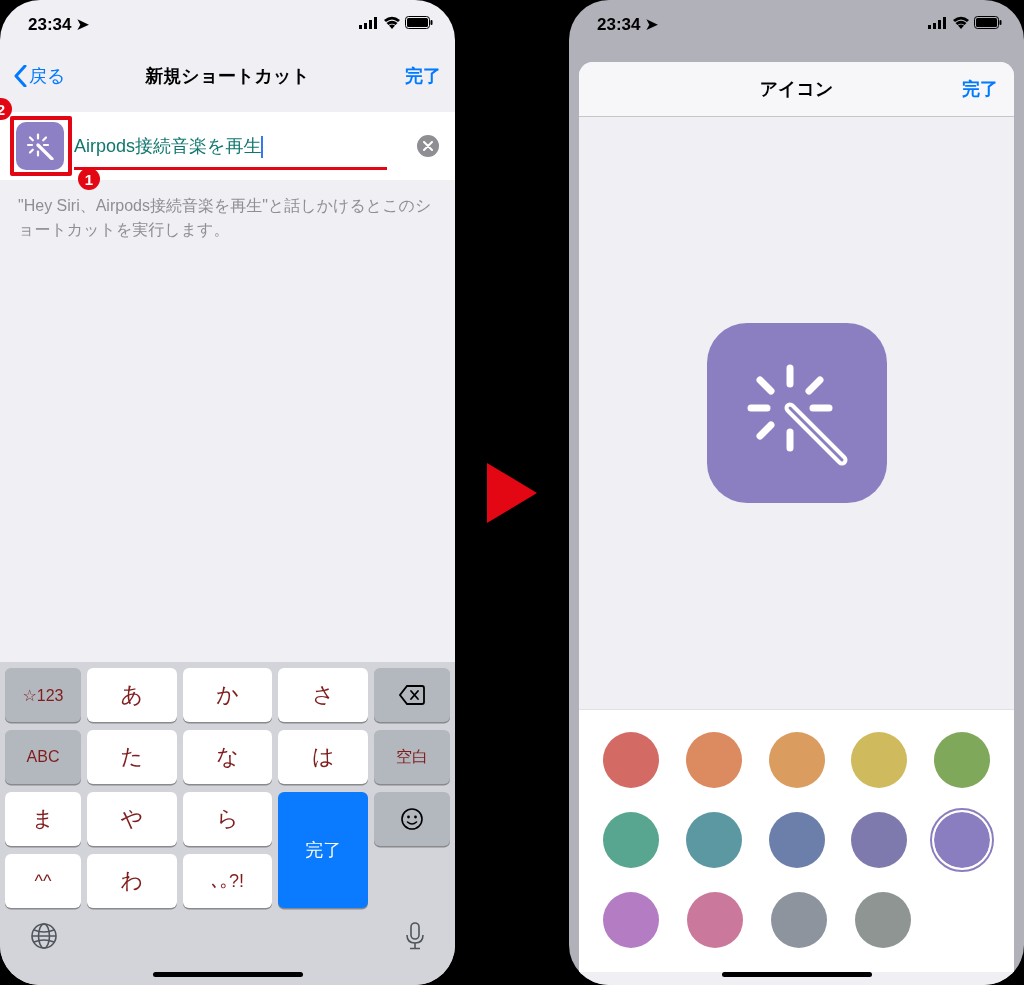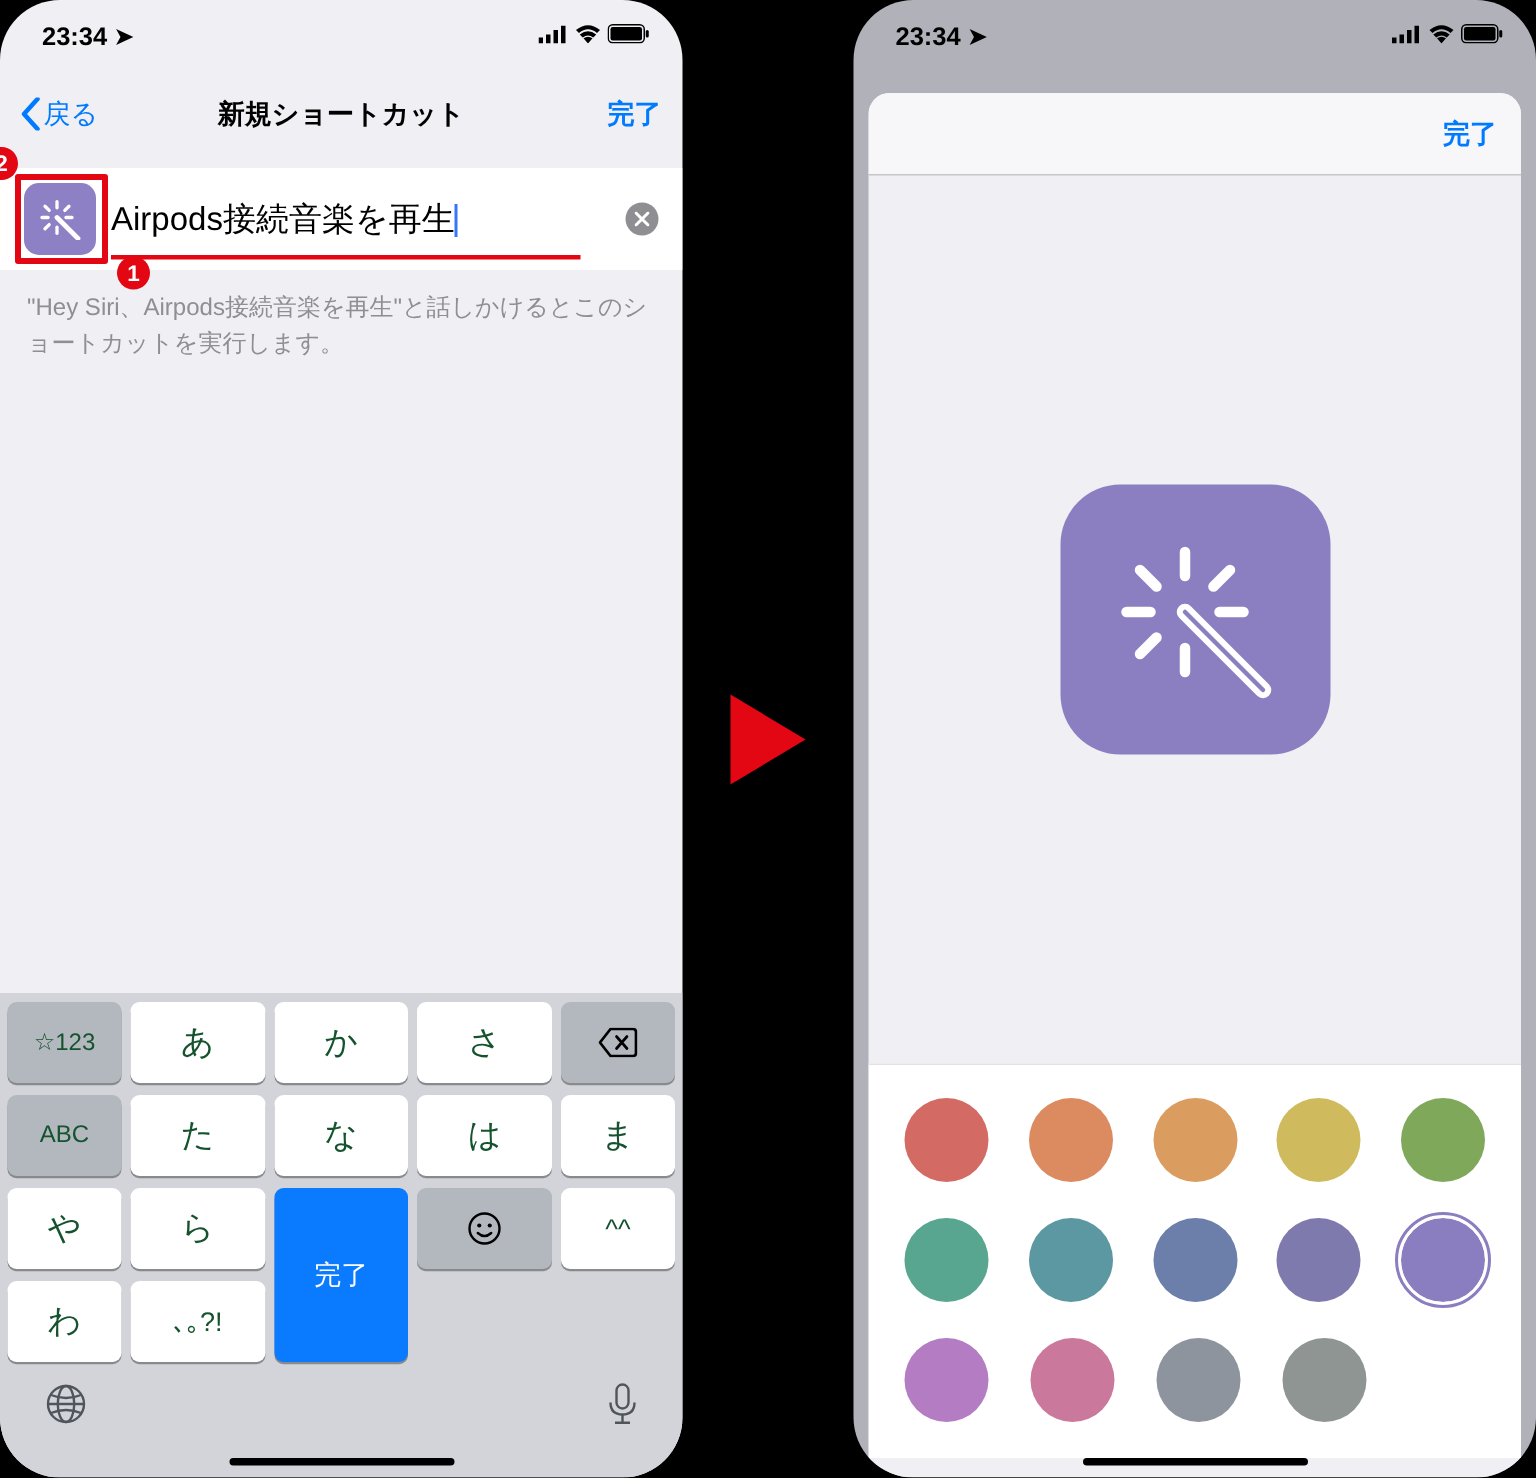--- a/index.html
+++ b/index.html
@@ -97,22 +97,22 @@
     background: #8e80c4;
     display: flex;
     align-items: center;
     justify-content: center;
     flex-shrink: 0;
   }
   .text-input {
     flex: 1;
     border: none;
     outline: none;
-    font-size: 22px;
-    color: #000000;
+    font-size: 18px;
+    color: #0f766e;
     background: transparent;
   }
   .cursor {
     display: inline-block;
     width: 2px;
     height: 22px;
     background: #3478f6;
     vertical-align: middle;
   }
   .clear-btn {
@@ -168,21 +168,21 @@
   }
   .key {
     background: #fff;
     border-radius: 6px;
     box-shadow: 0 1.5px 0 #888a8d;
     height: 54px;
     display: flex;
     align-items: center;
     justify-content: center;
     font-size: 22px;
-    color: #14532d;
+    color: #7f1d1d;
   }
   .key.func {
     background: #b3b7be;
     font-size: 16px;
   }
   .key.func.small { font-size: 15px; }
   .key.blue {
     background: #0a7aff;
     color: #fff;
     font-size: 18px;
@@ -402,20 +402,21 @@
         <svg width="26" height="20" viewBox="0 0 26 20">
             <path d="M8 1 H23 Q25 1 25 3 V17 Q25 19 23 19 H8 L1 10 Z" fill="none" stroke="#000" stroke-width="1.8"></path>
             <path d="M12 6 L19 14 M19 6 L12 14" stroke="#000" stroke-width="1.8" stroke-linecap="round"></path>
           </svg>
       </div>
 
       <div class="key func col-narrow">ABC</div>
       <div class="key col-wide">た</div>
       <div class="key col-wide">な</div>
       <div class="key col-wide">は</div>
+      <div class="key func col-narrow">空白</div>
 
       <div class="key col-wide">ま</div>
       <div class="key col-wide">や</div>
       <div class="key col-wide">ら</div>
       <div class="key blue col-narrow span2r">完了</div>
 
       <div class="key func col-narrow">
         <svg width="24" height="24" viewBox="0 0 24 24">
             <circle cx="12" cy="12" r="10" fill="none" stroke="#000" stroke-width="1.6"></circle>
             <circle cx="8.5" cy="10" r="1.4" fill="#000"></circle>
@@ -480,20 +481,21 @@
             <rect x="0.5" y="0.5" width="24" height="12" rx="3" fill="none" stroke="#000" stroke-width="1"></rect>
             <rect x="2" y="2" width="21" height="9" rx="1.5" fill="#000"></rect>
             <rect x="25.5" y="4" width="2" height="5" rx="1" fill="#000"></rect>
           </svg>
       </span>
     </div>
   </div>
 
   <div class="sheet">
     <div class="sheet-nav">
+      <div class="title" style="position:absolute;left:0;right:0;text-align:center;font-weight:600;font-size:18px;">アイコン</div>
       <div class="done" style="margin-left:auto;color:#007aff;font-size:18px;font-weight:600;">完了</div>
     </div>
     <div class="divider"></div>
 
     <div class="icon-preview-wrap">
       <div class="icon-preview">
         <svg width="110" height="110" viewBox="0 0 110 110">
           <g stroke="#fff" stroke-width="7" stroke-linecap="round">
             <line x1="48" y1="10" x2="48" y2="26"></line>
             <line x1="18" y1="22" x2="29" y2="33"></line>

